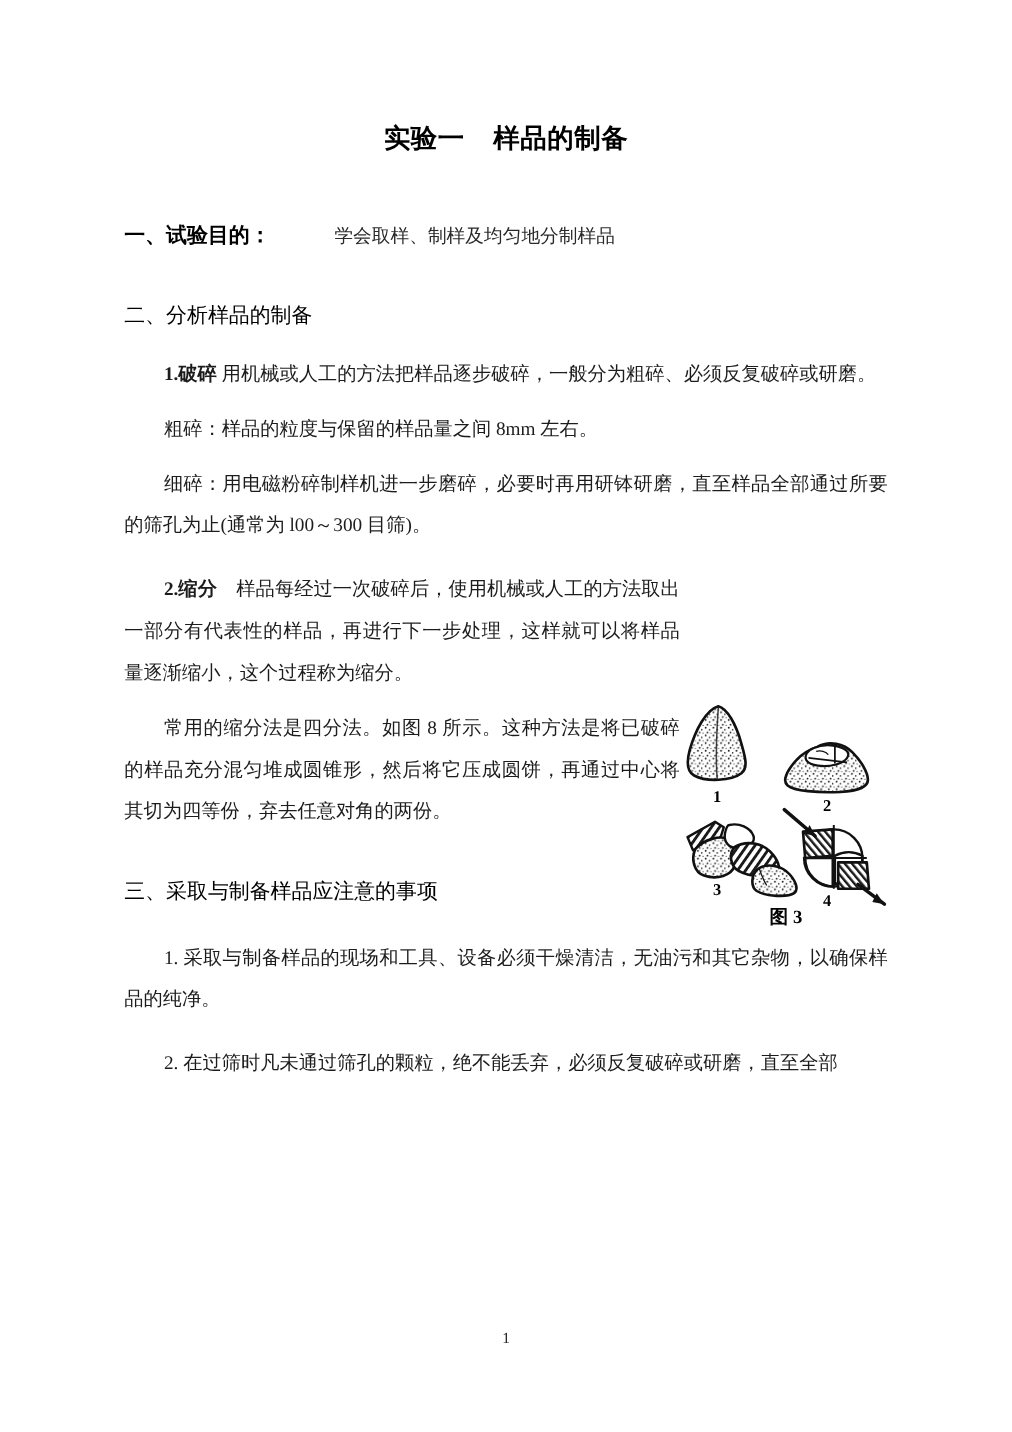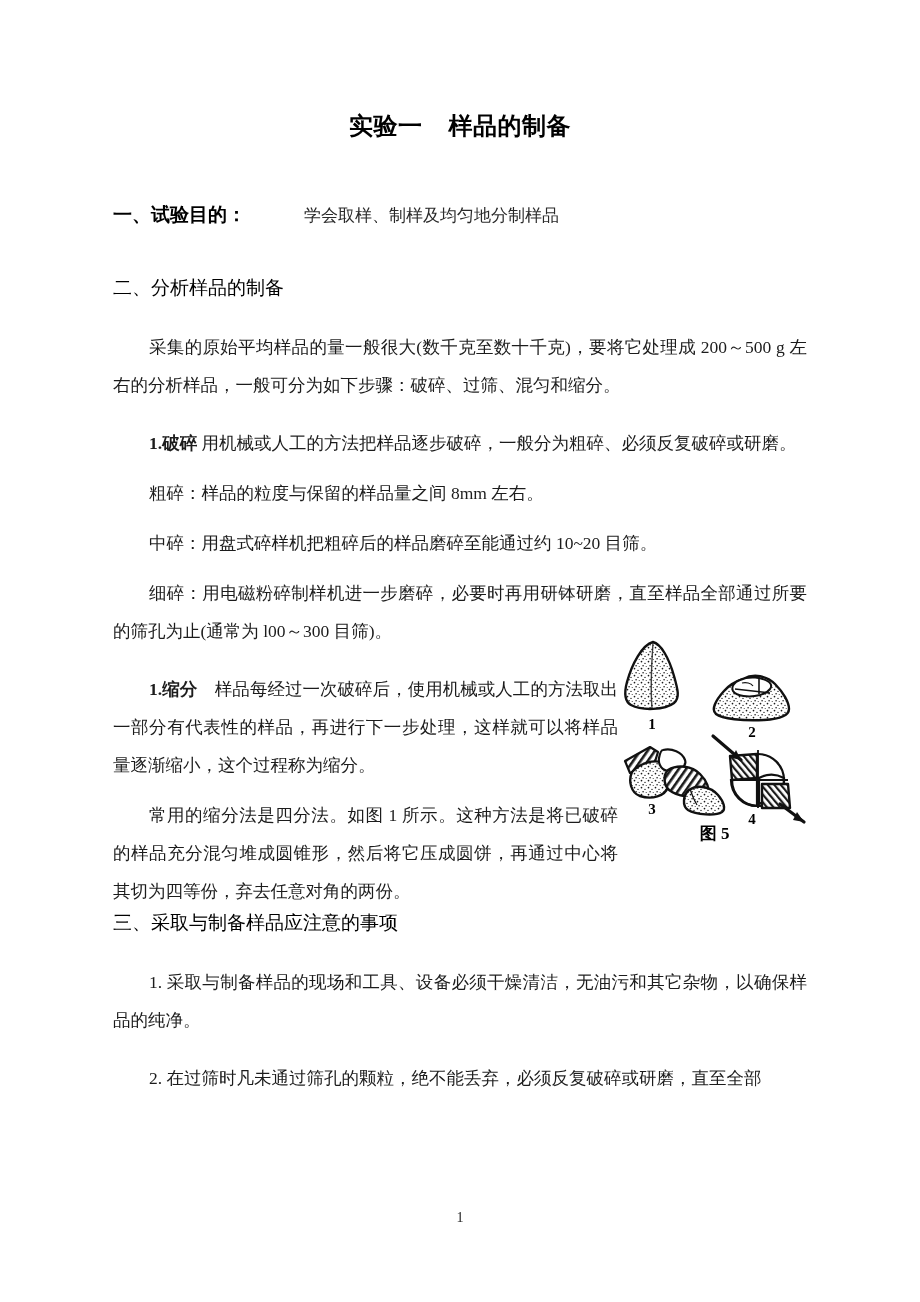--- a/index.html
+++ b/index.html
@@ -69,21 +69,21 @@
     color: #000;
   }
   .aim-value {
     font-size: 17px;
     font-family: "Liberation Serif", "DejaVu Serif", serif;
     color: #2a2a2a;
     margin-left: 58px;
   }
 
   .sec-head-2 { margin-top: 48px; }
-  .sec-head-3 { }
+  .sec-head-3 { margin-top: 42px; }
 
   
   p.body {
     font-size: 17.5px;
     line-height: 38px;
     margin: 0;
     text-align: justify;
     text-justify: inter-ideograph;
     color: #1c1c1c;
     font-family: "Liberation Serif", "DejaVu Serif", serif;
@@ -138,34 +138,32 @@
   <div class="content">
 
     <h1 class="doc-title"><span>实验一</span><span class="ttl-gap"></span><span>样品的制备</span></h1>
 
     <div class="aim-row">
       <span class="aim-label">一、试验目的：</span><span class="aim-value">学会取样、制样及均匀地分制样品</span>
     </div>
 
     <div class="sec-head sec-head-2">二、分析样品的制备</div>
 
-    <p class="body indent2 gap-lg">采集的原始平均样品的量一般很大(数千克至数十千克)，要将它处理成 200～500 g 左右的分析样品，一般可分为如下步骤：破碎、过筛、混匀和缩分。</p>
 
     <p class="body indent2 gap-md"><span class="b">1.破碎</span> <span>用机械或人工的方法把样品逐步破碎，一般分为粗碎、必须反复破碎或研磨。</span></p>
 
     <p class="body indent2 gap-sm">粗碎：样品的粒度与保留的样品量之间 8mm 左右。</p>
 
-    <p class="body indent2 gap-sm">中碎：用盘式碎样机把粗碎后的样品磨碎至能通过约 10~20 目筛。</p>
 
     <p class="body indent2 gap-sm">细碎：用电磁粉碎制样机进一步磨碎，必要时再用研钵研磨，直至样品全部通过所要的筛孔为止(通常为 l00～300 目筛)。</p>
 
     <div class="wrap-col">
-      <p class="body indent2 gap-md"><span class="b">1.缩分</span>&nbsp;&nbsp;&nbsp;&nbsp;<span>样品每经过一次破碎后，使用机械或人工的方法取出一部分有代表性的样品，再进行下一步处理，这样就可以将样品量逐渐缩小，这个过程称为缩分。</span></p>
-
-      <p class="body indent2 gap-sm">常用的缩分法是四分法。如图 1 所示。这种方法是将已破碎的样品充分混匀堆成圆锥形，然后将它压成圆饼，再通过中心将其切为四等份，弃去任意对角的两份。</p>
+      <p class="body indent2 gap-md"><span class="b">2.缩分</span>&nbsp;&nbsp;&nbsp;&nbsp;<span>样品每经过一次破碎后，使用机械或人工的方法取出一部分有代表性的样品，再进行下一步处理，这样就可以将样品量逐渐缩小，这个过程称为缩分。</span></p>
+
+      <p class="body indent2 gap-sm">常用的缩分法是四分法。如图 8 所示。这种方法是将已破碎的样品充分混匀堆成圆锥形，然后将它压成圆饼，再通过中心将其切为四等份，弃去任意对角的两份。</p>
     </div>
 
 
     <div class="sec-head sec-head-3">三、采取与制备样品应注意的事项</div>
 
     <p class="body indent2 gap-lg">1.  采取与制备样品的现场和工具、设备必须干燥清洁，无油污和其它杂物，以确保样品的纯净。</p>
 
     <p class="body indent2 gap-md">2.  在过筛时凡未通过筛孔的颗粒，绝不能丢弃，必须反复破碎或研磨，直至全部</p>
 
   </div>
@@ -245,18 +243,18 @@
 
         <path d="M101 104 L 129 128" stroke="#111" stroke-width="3.2" fill="none" stroke-linecap="round"></path>
         <path d="M129 128 L 120 126 L 124 118 Z" fill="#111"></path>
 
         <path d="M168 172 L 192 190" stroke="#111" stroke-width="3.2" fill="none" stroke-linecap="round"></path>
         <path d="M192 190 L 181 188 L 185 180 Z" fill="#111"></path>
         <text x="140" y="192" font-family="'Liberation Serif', serif" font-size="15" font-weight="bold" text-anchor="middle" fill="#000">4</text>
       </g>
     </svg>
 
-    <div class="fig-caption">图 5</div>
+    <div class="fig-caption">图 3</div>
   </div>
 
   <div class="page-number">1</div>
 
 </div>
 
 </body></html>

